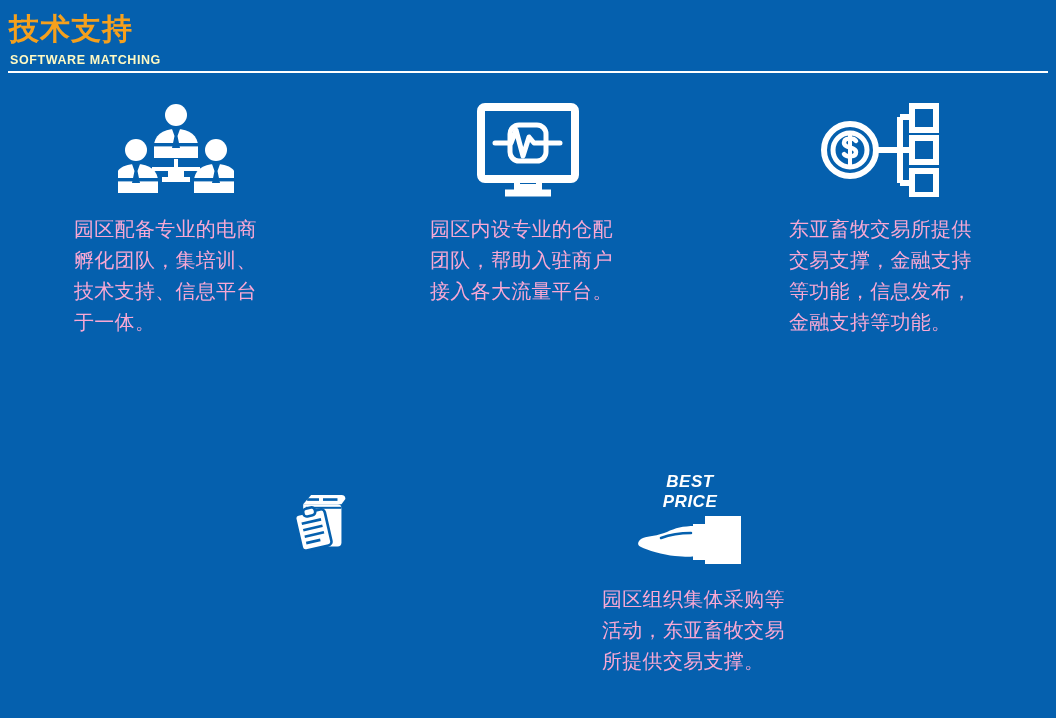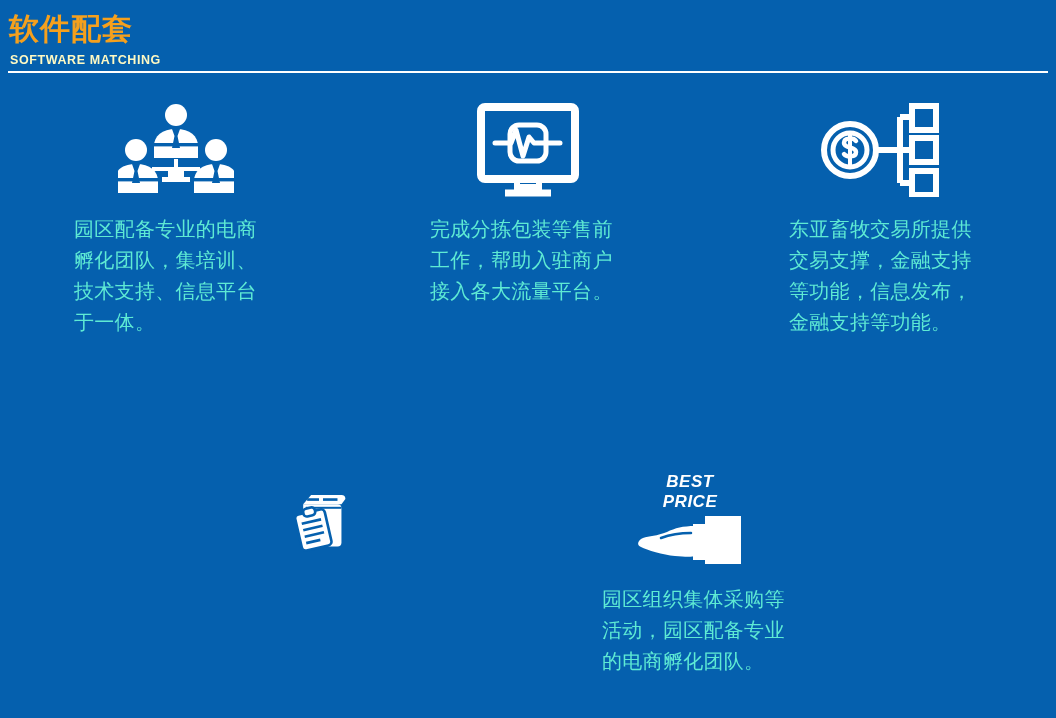--- a/index.html
+++ b/index.html
@@ -78,21 +78,21 @@
     align-items: center;
     justify-content: center;
     text-align: center;
   }
   .icon-wrap svg { display: block; }
 
   .cell-text {
     margin-top: 14px;
     font-size: 20px;
     line-height: 31px;
-    color: #5eead4;
+    color: #f9a8d4;
     width: 192px;
     text-align: left;
     letter-spacing: 0.3px;
   }
   
   .cell-c1.cell-r1 .cell-text { margin-left: 74px; }
   .cell-c2.cell-r1 .cell-text { margin-left: 78px; }
   .cell-c3.cell-r1 .cell-text { margin-left: 85px; }
   .cell-c1.cell-r2 .cell-text { margin-left: 240px; width: 186px; }
   .cell-c2.cell-r2 .cell-text { margin-left: 250px; width: 186px; }
@@ -108,21 +108,21 @@
     color: #ffffff;
     letter-spacing: 0.5px;
     margin-bottom: 2px;
   }
   .bp-stack { display: flex; flex-direction: column; align-items: flex-start; }
 </style>
 </head>
 <body>
 
 <div class="header">
-  <div class="header-title">软件配套</div>
+  <div class="header-title">技术支持</div>
   <div class="header-subtitle">SOFTWARE MATCHING</div>
   <div class="header-rule"></div>
 </div>
 
 <div class="grid">
 
   <div class="cell cell-r1 cell-c1">
     <div class="icon-wrap">
       <svg width="116" height="94" viewBox="0 0 116 94" fill="#ffffff">
 
@@ -153,21 +153,21 @@
   <div class="cell cell-r1 cell-c2">
     <div class="icon-wrap">
       <svg width="102" height="94" viewBox="0 0 102 94" fill="none" stroke="#ffffff">
         <rect x="4" y="4" width="94" height="72" rx="4" stroke-width="8"></rect>
         <rect x="33" y="22" width="36" height="36" rx="9" stroke-width="5"></rect>
         <path d="M18 40h16l5-13 7 26 6-19 5 6h26" stroke-width="5" stroke-linejoin="round" stroke-linecap="round"></path>
         <path d="M40 76v8h22v-8" stroke-width="6"></path>
         <path d="M28 90h46" stroke-width="7" stroke-linecap="butt"></path>
       </svg>
     </div>
-    <div class="cell-text">完成分拣包装等售前工作，帮助入驻商户接入各大流量平台。</div>
+    <div class="cell-text">园区内设专业的仓配团队，帮助入驻商户接入各大流量平台。</div>
   </div>
 
   <div class="cell cell-r1 cell-c3">
     <div class="icon-wrap">
       <svg width="120" height="94" viewBox="0 0 120 94" fill="none" stroke="#ffffff">
         <circle cx="30" cy="47" r="26" stroke-width="6"></circle>
         <circle cx="30" cy="47" r="17" stroke-width="5"></circle>
         <path d="M36 38c-2-3-12-4-12 2s12 3 12 9-10 5-12 2" stroke-width="4.5" stroke-linecap="round"></path>
         <path d="M30 32v30" stroke-width="4"></path>
 
@@ -213,16 +213,16 @@
 
           <rect x="68" y="2" width="36" height="48"></rect>
 
           <rect x="56" y="10" width="14" height="36"></rect>
 
           <path d="M58 12c-12 0-20 2-28 6-10 4-18 4-24 6-5 2-7 7-2 9 6 3 22 8 34 9 10 1 18 1 20 0V12z"></path>
           <path d="M24 24c8-3 18-5 30-5" stroke="#0560ae" stroke-width="2.5" fill="none" stroke-linecap="round"></path>
         </svg>
       </div>
     </div>
-    <div class="cell-text">园区组织集体采购等活动，园区配备专业的电商孵化团队。</div>
+    <div class="cell-text">园区组织集体采购等活动，东亚畜牧交易所提供交易支撑。</div>
   </div>
 
 </div>
 
 </body></html>

